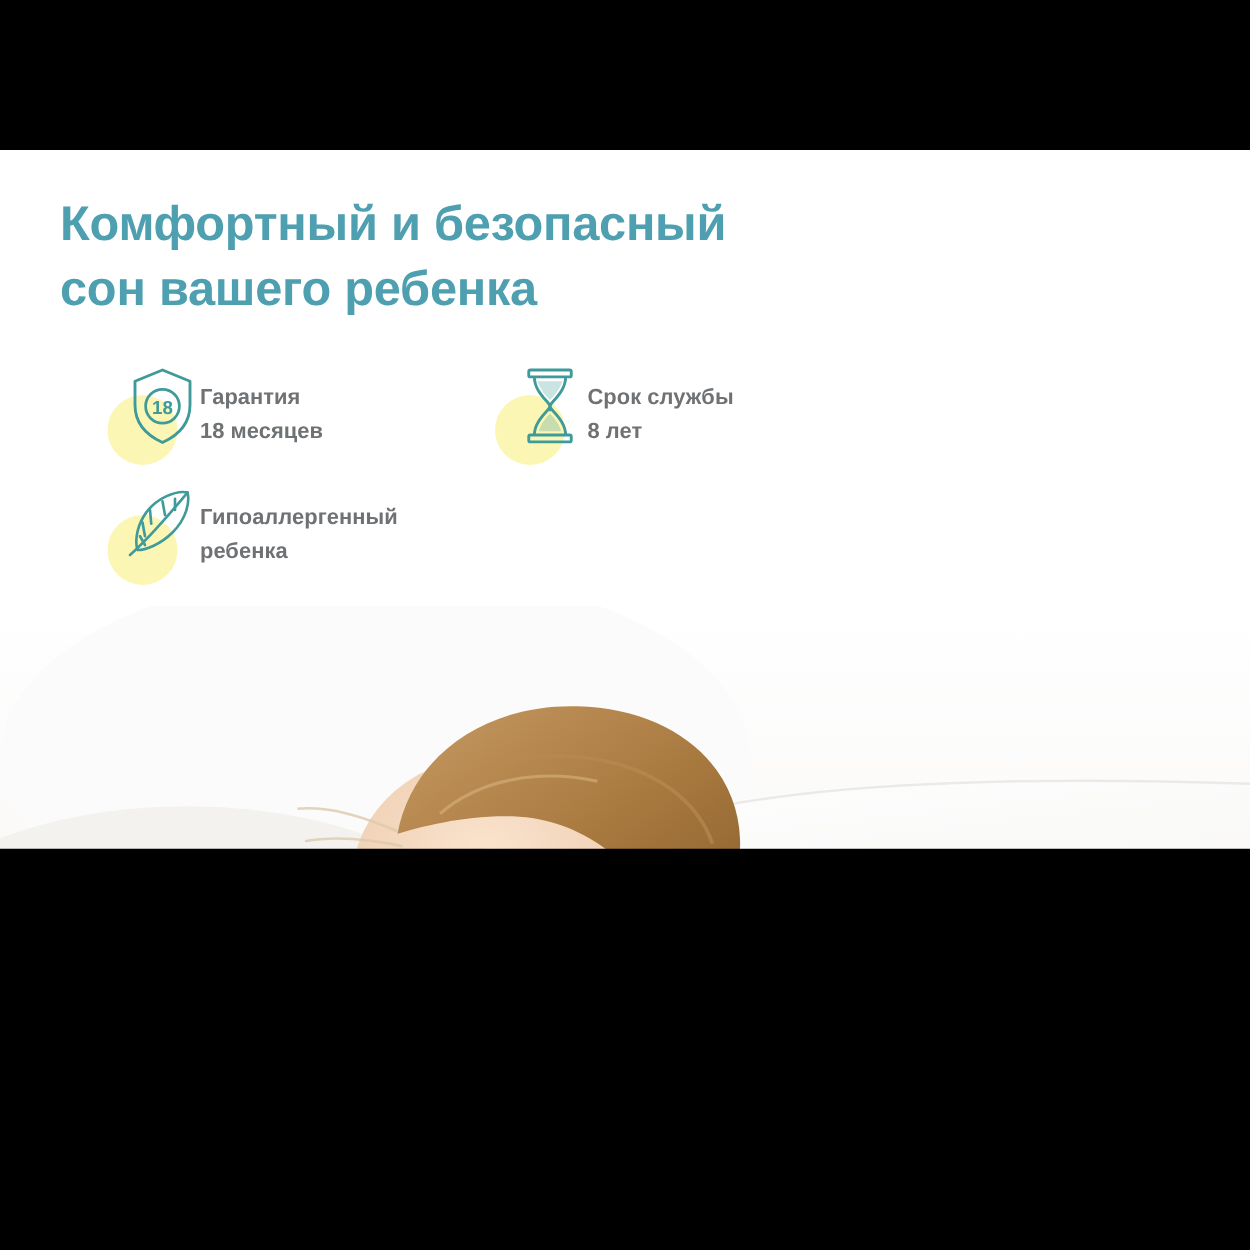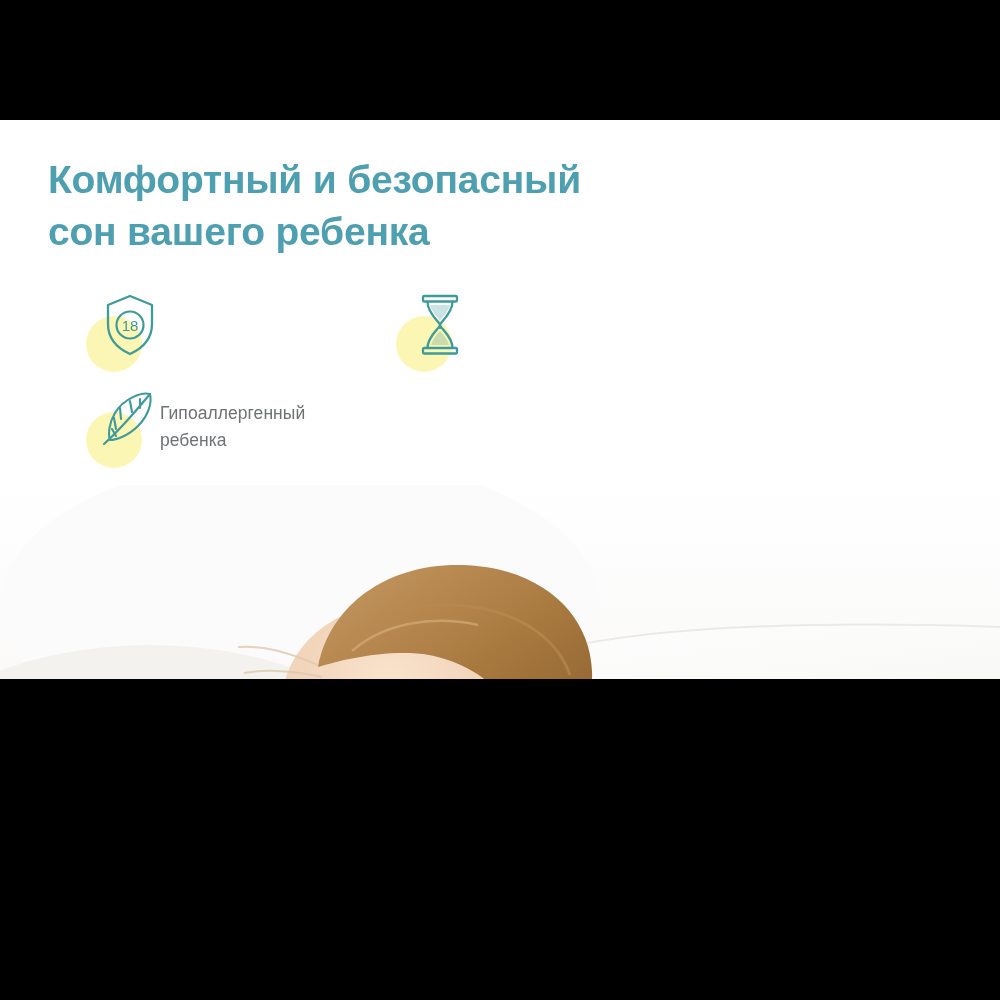--- a/index.html
+++ b/index.html
@@ -53,20 +53,21 @@
     color: #4e9fb0;
     white-space: pre-line;
   }
 
   
   .features {
     position: absolute;
     left: 86px;
     top: 172px;
     width: 760px;
+    font-weight: bold;
   }
   .feature-row {
     display: flex;
     margin-bottom: 22px;
   }
   .feature {
     display: flex;
     align-items: flex-start;
     position: relative;
   }
@@ -137,39 +138,43 @@
           <div class="ficon">
             <div class="blob"></div>
             <div class="glyph">
               <svg width="60" height="66" viewBox="0 0 60 66" fill="none">
                 <path d="M30 4 L52 13 V32 C52 48 41 57 30 62 C19 57 8 48 8 32 V13 Z" stroke="#3f9a9a" stroke-width="2.3" fill="none" stroke-linejoin="round"></path>
                 <circle cx="30" cy="33" r="13.5" stroke="#3f9a9a" stroke-width="2.2" fill="none"></circle>
                 <text x="30" y="39" text-anchor="middle" font-family="Liberation Sans, sans-serif" font-size="15" fill="#3f9a9a">18</text>
               </svg>
             </div>
           </div>
+          <div class="ftext">Гарантия
+18 месяцев</div>
         </div>
 
         <div class="feature col-b">
           <div class="ficon">
             <div class="blob"></div>
             <div class="glyph">
               <svg width="60" height="66" viewBox="0 0 60 66" fill="none">
                 <g stroke="#3f9a9a" stroke-width="2.3" fill="none" stroke-linejoin="round">
                   <rect x="13" y="4" width="34" height="5.5" rx="1.4"></rect>
                   <rect x="13" y="56" width="34" height="5.5" rx="1.4"></rect>
                   <path d="M17.5 9.5 C17.5 22 30 30 30 33 C30 36 17.5 44 17.5 56"></path>
                   <path d="M42.5 9.5 C42.5 22 30 30 30 33 C30 36 42.5 44 42.5 56"></path>
                 </g>
                 <path d="M20 13 C22 20 28 26 30 28 C32 26 38 20 40 13 Z" fill="#3f9a9a" opacity="0.28"></path>
                 <path d="M21 53 C23 46 28 41 30 39 C32 41 37 46 39 53 Z" fill="#3f9a9a" opacity="0.28"></path>
                 <line x1="30" y1="31" x2="30" y2="38" stroke="#3f9a9a" stroke-width="1.8" stroke-dasharray="2 2"></line>
               </svg>
             </div>
           </div>
+          <div class="ftext">Срок службы
+8 лет</div>
         </div>
 
       </div>
 
       <div class="feature-row">
 
         <div class="feature col-a">
           <div class="ficon">
             <div class="blob"></div>
             <div class="glyph">

